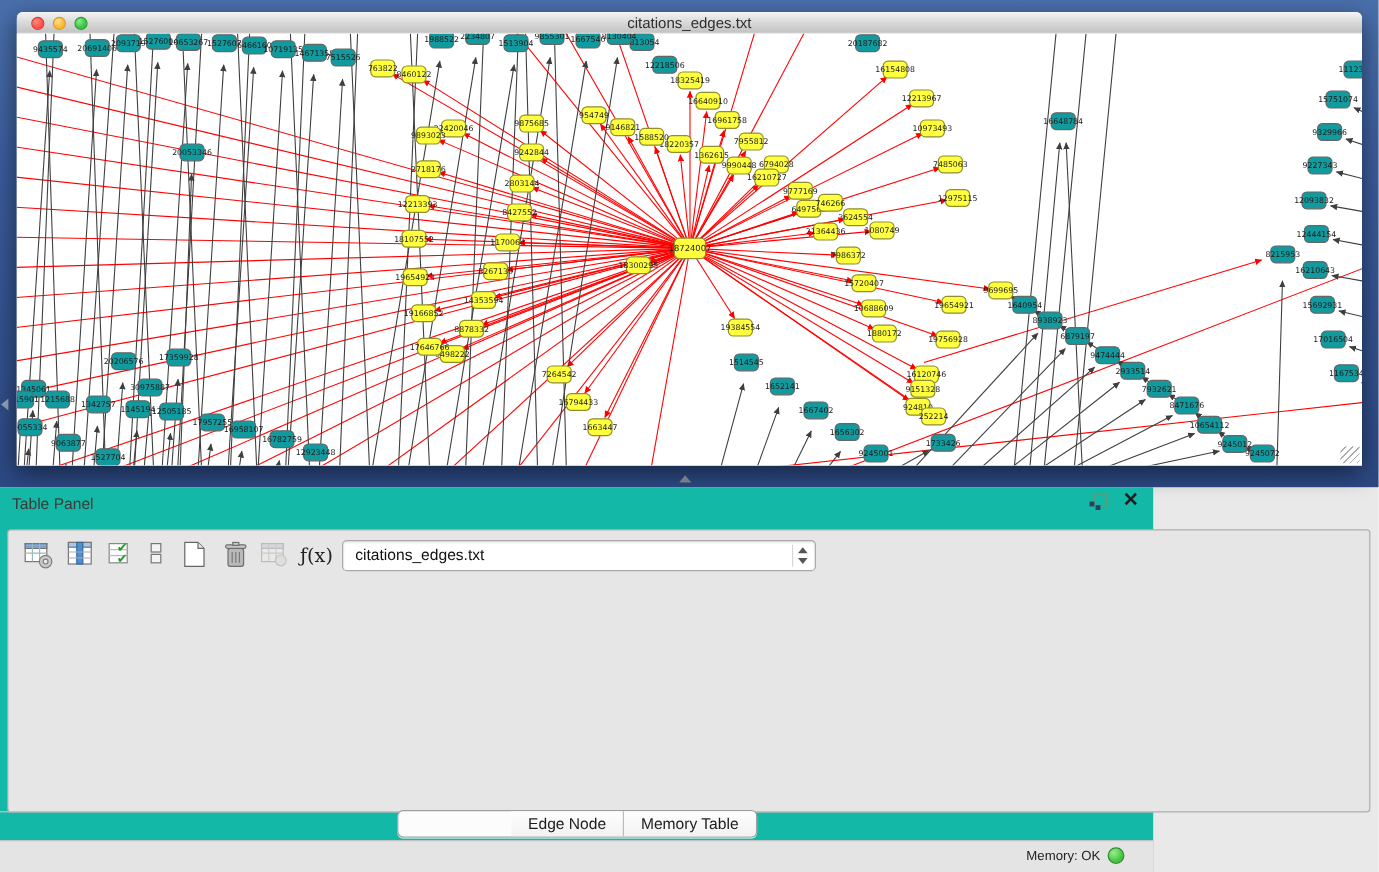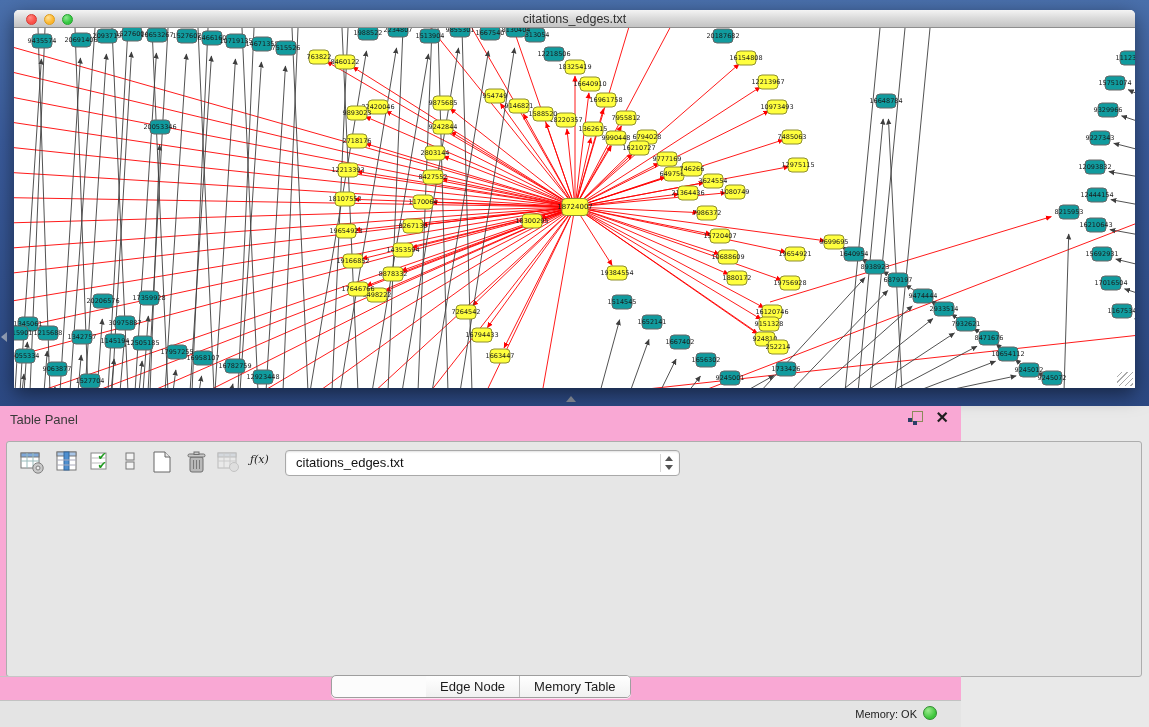--- a/index.html
+++ b/index.html
@@ -28,21 +28,21 @@
   line.red{stroke:#F00;stroke-width:0.9;}
   line.black{stroke:#3E3E3E;stroke-width:0.9;}
   rect.y{fill:#FFFF3E;stroke:#8F8F2F;stroke-width:1;}
   rect.t{fill:#119B9E;stroke:#666;stroke-width:1;}
   .grip{position:absolute;right:2px;bottom:2px;width:16px;height:14px;
         background:repeating-linear-gradient(135deg,transparent 0 3px,#AAA 3px 4px);}
   .splitter-caret{position:absolute;left:566px;top:396px;width:0;height:0;
         border-left:5px solid transparent;border-right:5px solid transparent;border-bottom:6px solid #8C8C8C;opacity:.8;}
 
   
-  .table-panel{position:absolute;left:0;top:406px;width:961px;height:321px;background:#f9a8d4;}
+  .table-panel{position:absolute;left:0;top:406px;width:961px;height:321px;background:#14b8a6;}
   .panel-header{position:absolute;left:0;top:0;width:100%;height:26px;}
   .panel-title{position:absolute;left:10px;top:6px;font-size:13px;color:#3A3A3A;}
   .float-icon{position:absolute;right:38px;top:5px;width:15px;height:14px;}
   .float-icon .sq1{position:absolute;left:4px;top:0;width:9px;height:9px;border:1px solid #8A8A5A;background:transparent;}
   .float-icon .sq2{position:absolute;left:0;bottom:3px;width:4px;height:4px;background:#2C3E66;}
   .float-icon .sq3{position:absolute;left:5px;bottom:0;width:4px;height:4px;background:#2C3E66;}
   .close-x{position:absolute;right:12px;top:3px;font-size:16px;font-weight:bold;color:#1E1E1E;line-height:18px;}
 
   .panel-body{position:absolute;left:6px;top:35px;width:1136px;height:236px;
               border:1px solid #ADADAD;border-radius:3px;background:#E6E6E6;box-sizing:border-box;}
@@ -828,21 +828,21 @@
         <line x1="15.5" y1="9" x2="15.5" y2="18" stroke="#7A7A7A"></line>
     </svg>
     <svg class="ic" style="left:217px;opacity:.45" width="26" height="24">
       <rect x="1" y="2" width="18" height="15" fill="#EEE" stroke="#888"></rect>
         <rect x="1" y="2" width="18" height="4" fill="#BFC9D4" stroke="#888"></rect>
       <line x1="7" y1="2" x2="7" y2="17" stroke="#AAA"></line>
         <line x1="13" y1="2" x2="13" y2="17" stroke="#AAA"></line>
         <line x1="1" y1="10" x2="19" y2="10" stroke="#AAA"></line>
       <circle cx="17" cy="16" r="4.5" fill="#D5D5D5" stroke="#999"></circle>
     </svg>
-    <div class="ic" style="left:250px;top:47px;font-size:11px;font-style:italic;font-family:'DejaVu Serif',serif;color:#222"><span>ƒ(x)</span></div>
+    <div class="ic" style="left:250px;top:47px;font-size:16px;font-family:'DejaVu Serif',serif;color:#222"><span>ƒ(x)</span></div>
 
     <div class="combo">
       <span class="val">citations_edges.txt</span>
       <span class="steppers">
           <span class="up"></span>
           <span class="dn"></span>
         </span>
     </div>
 
     <div class="hline"></div>

